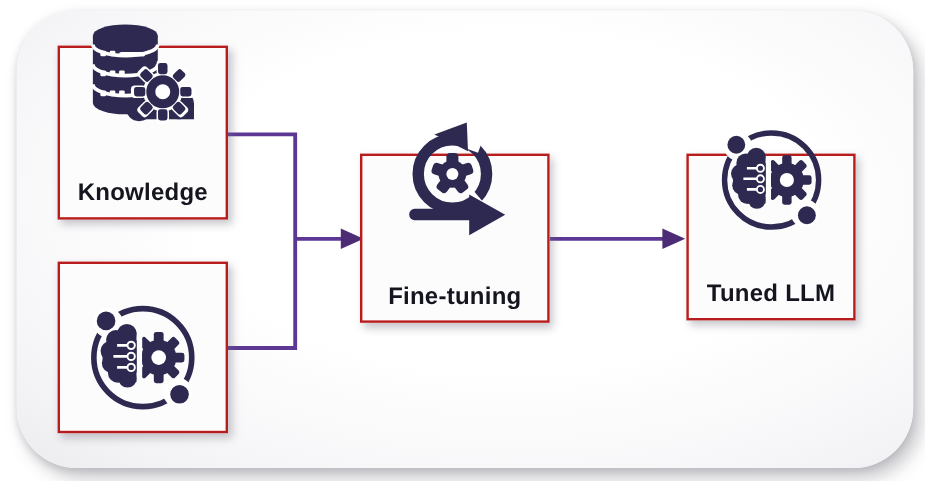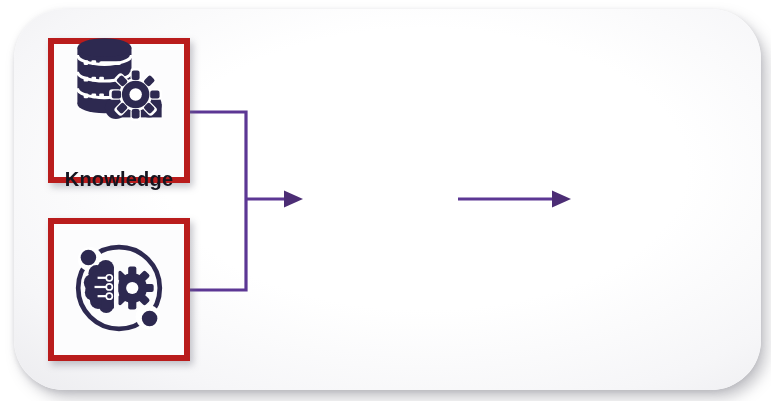--- a/index.html
+++ b/index.html
@@ -7,22 +7,22 @@
   .stage{position:relative;width:771px;height:401px;background:#ffffff;overflow:hidden;}
   .card{
     position:absolute;left:14px;top:9px;width:747px;height:381px;
     border-radius:50px;
     background:radial-gradient(ellipse at 55% 42%, #ffffff 45%, #f6f6f8 78%, #ececef 100%);
     box-shadow:6px 8px 14px rgba(130,130,140,0.45), 0 2px 5px rgba(140,140,150,0.25);
   }
   .connectors{position:absolute;left:0;top:0;width:771px;height:401px;}
   .node{
     position:absolute;display:flex;flex-direction:column;align-items:center;
-    justify-content:center;box-sizing:border-box;
-    background:#fcfcfd;border:6px solid #b91c1c;
+    justify-content:flex-end;box-sizing:border-box;
+    background:#fcfcfd;border:2px solid #b91c1c;
     box-shadow:3px 4px 7px rgba(110,110,125,0.40);
     padding:6px 4px 10px 4px;
     gap:36px;
   }
   .node-knowledge{left:48px;top:38px;width:142px;height:145px;}
   .node-base-llm{left:48px;top:218px;width:142px;height:143px;}
   .node-fine-tuning{left:300px;top:128px;width:158px;height:141px;}
   .node-tuned-llm{left:572px;top:128px;width:141px;height:139px;}
   .node-icon{flex:0 0 auto;}
   .node-label{
@@ -175,14 +175,26 @@
     </svg>
     <div class="node-label">Knowledge</div>
   </div>
 
   <div class="node node-base-llm">
     <svg class="node-icon" width="102" height="102">
       <use href="#icon-ai" width="102" height="102"></use>
     </svg>
   </div>
 
-
+  <div class="node node-fine-tuning">
+    <svg class="node-icon" width="100" height="100">
+      <use href="#icon-iteration" width="100" height="100"></use>
+    </svg>
+    <div class="node-label">Fine-tuning</div>
+  </div>
+
+  <div class="node node-tuned-llm">
+    <svg class="node-icon" width="98" height="98">
+      <use href="#icon-ai" width="98" height="98"></use>
+    </svg>
+    <div class="node-label">Tuned LLM</div>
+  </div>
 </div>
 
 </body></html>

